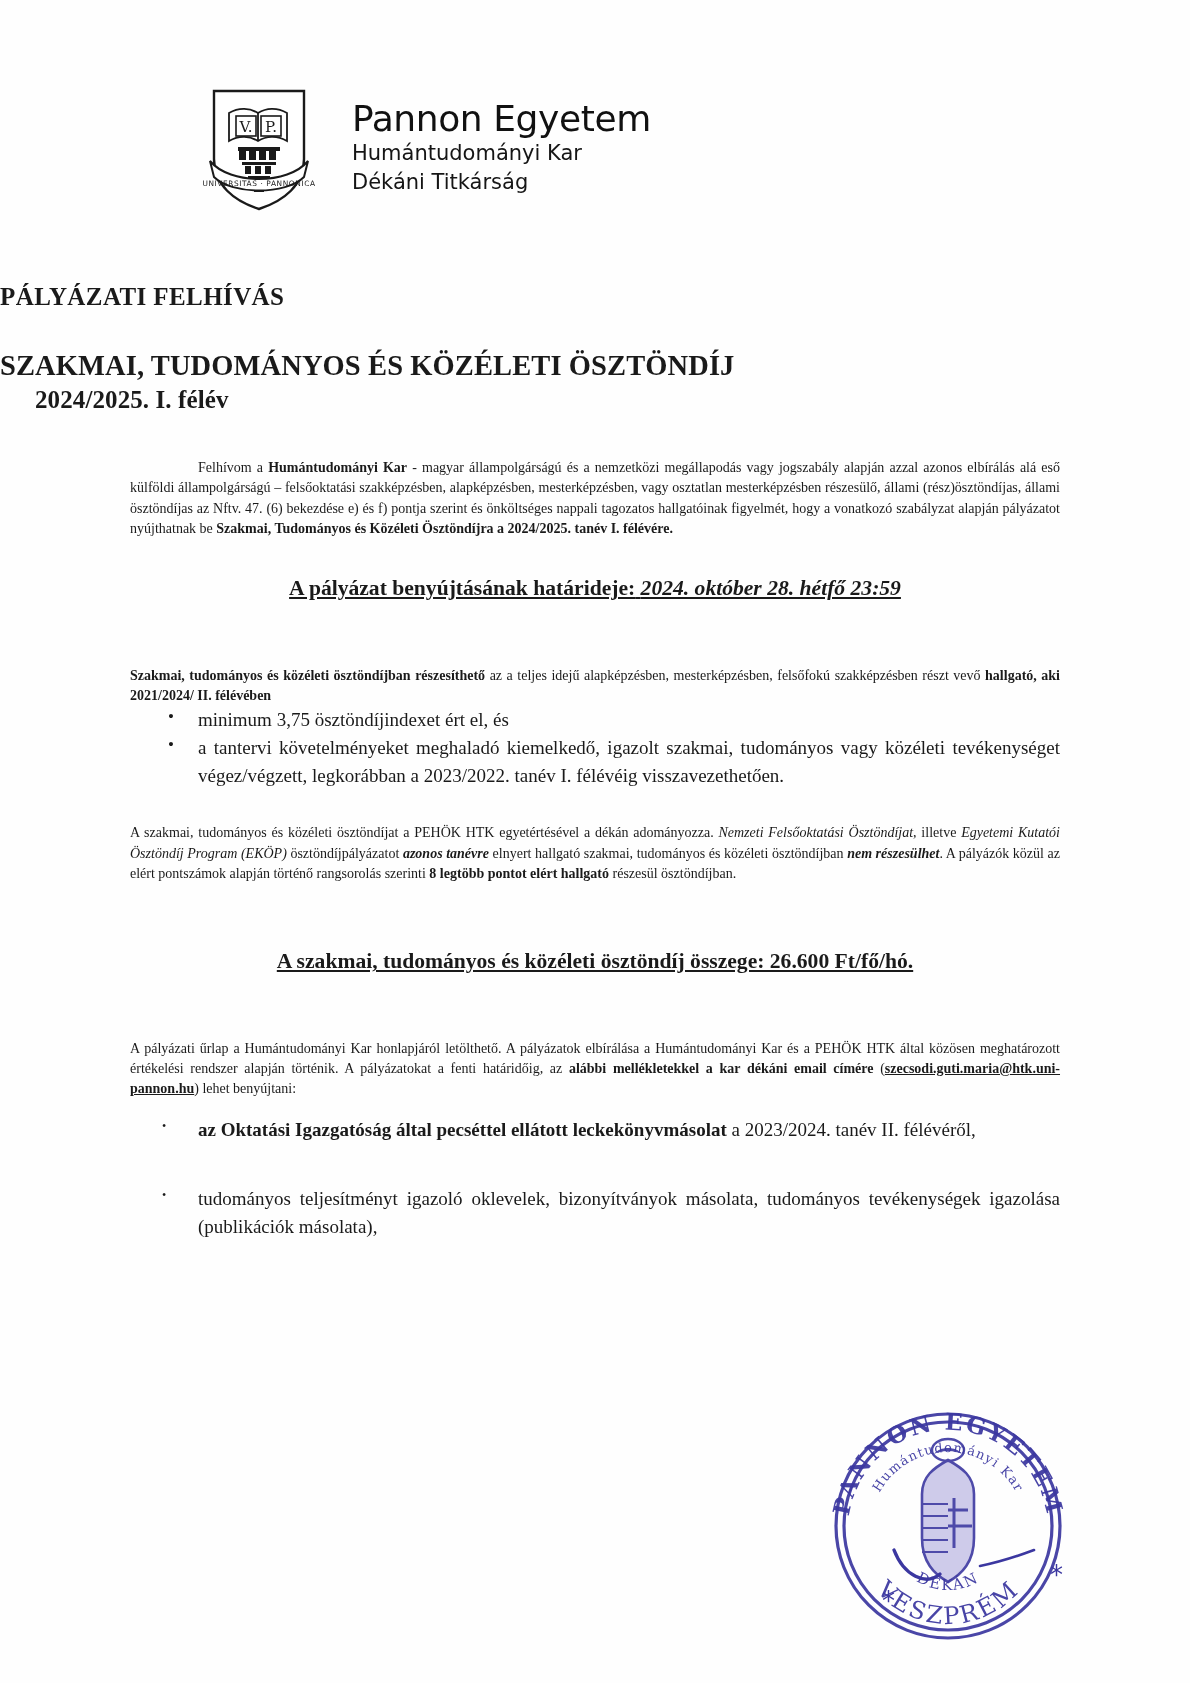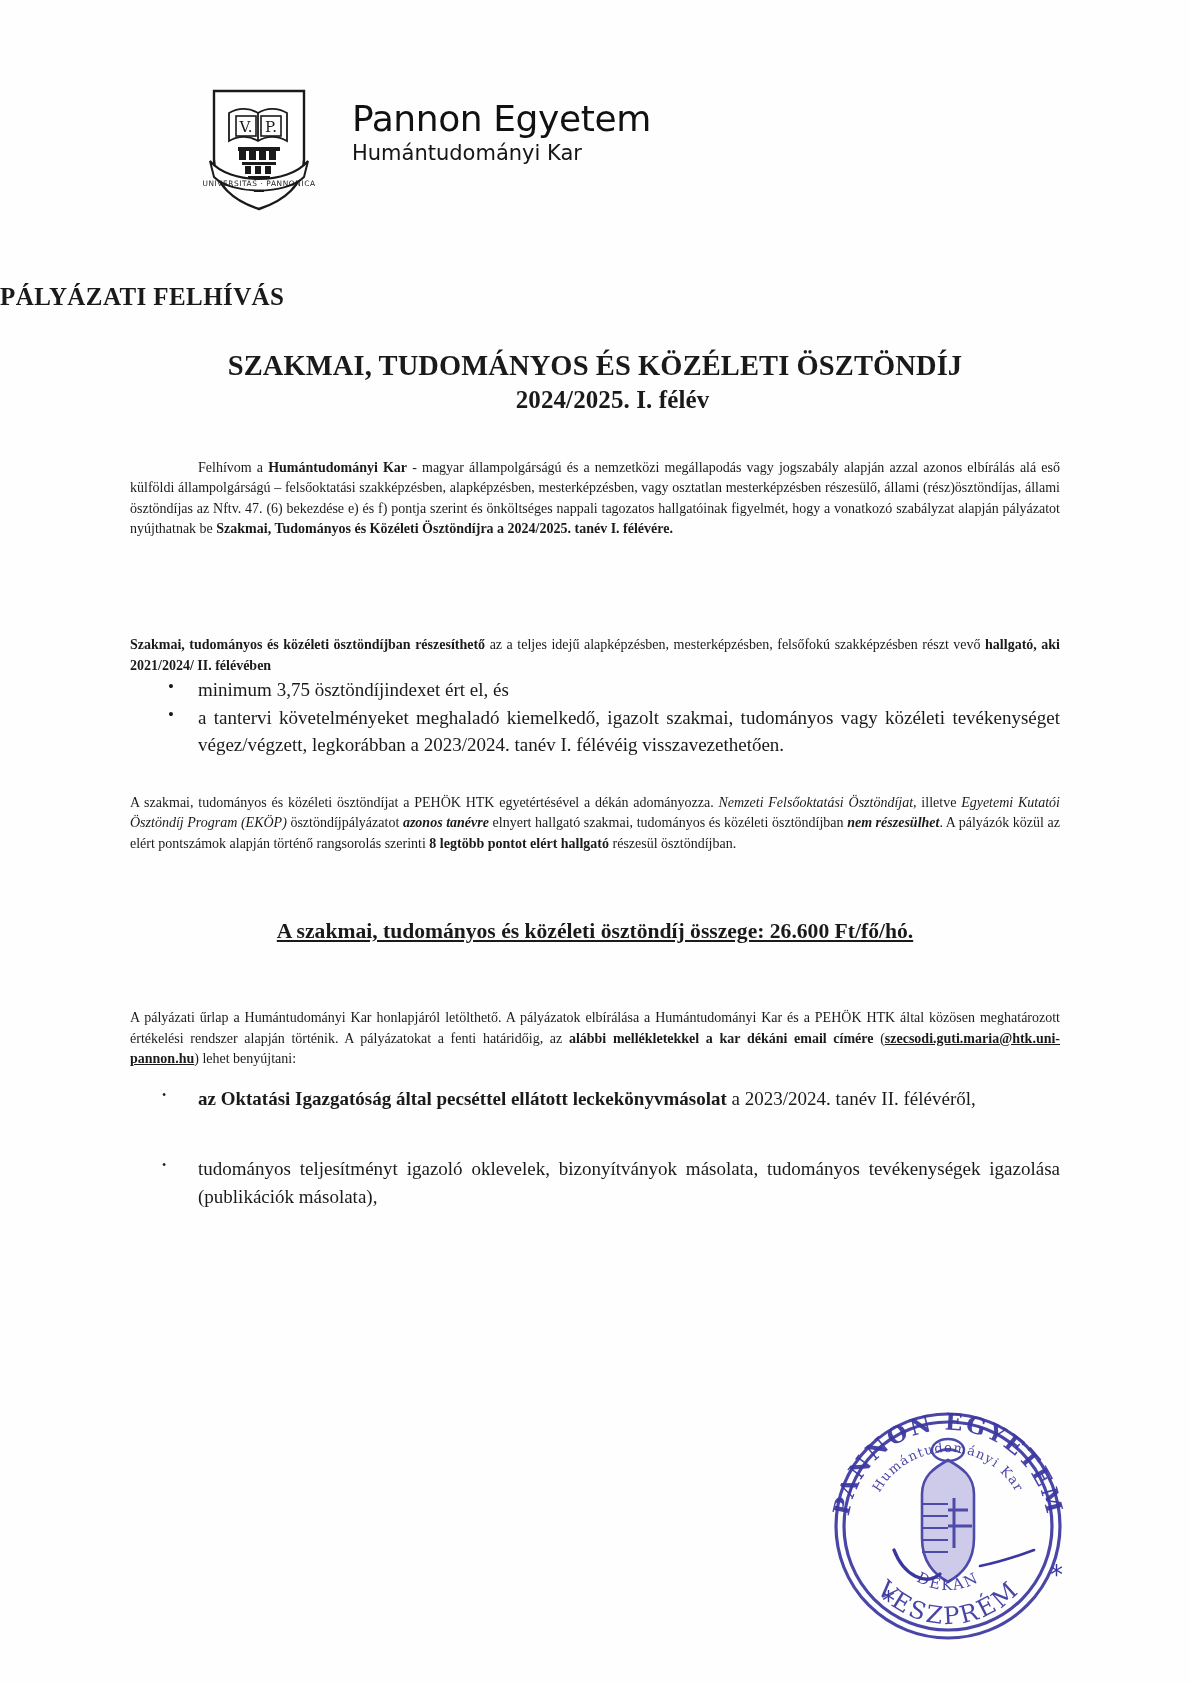--- a/index.html
+++ b/index.html
@@ -59,21 +59,21 @@
     top: 283px;
     font-size: 25px;
     font-weight: bold;
     letter-spacing: 0.4px;
   }
   .doc-subtitle {
     position: absolute;
     left: 0;
     right: 0;
     top: 348px;
-    text-align: center;
+    text-align: left;
     font-size: 28.5px;
     font-weight: bold;
     letter-spacing: 0.1px;
     line-height: 1.28;
   }
   .doc-subtitle .line2 {
     font-size: 25px;
     padding-left: 35px;
   }
 
@@ -184,43 +184,46 @@
           <rect x="54" y="95" width="10" height="12"></rect>
         </g>
 
         <path d="M10 76 C30 100 88 100 108 76 L104 92 C86 110 32 110 14 92 Z" fill="#ffffff" stroke="#1a1a1a" stroke-width="2"></path>
         <text x="59" y="101" font-family="DejaVu Sans, sans-serif" font-size="7.4" text-anchor="middle" fill="#1a1a1a" letter-spacing="0.6">· UNIVERSITAS · PANNONICA ·</text>
       </svg>
     </div>
     <div class="org-block">
       <div class="org-name">Pannon Egyetem</div>
       <div class="org-sub">Humántudományi Kar</div>
+      <div class="org-sub">Dékáni Titkárság</div>
     </div>
   </div>
 
   <div class="doc-title">PÁLYÁZATI FELHÍVÁS</div>
   <div class="doc-subtitle">
     <div>SZAKMAI, TUDOMÁNYOS ÉS KÖZÉLETI ÖSZTÖNDÍJ</div>
     <div class="line2">2024/2025. I. félév</div>
   </div>
 
   <div class="body-col">
 
     <p class="just indent"><span>Felhívom a </span><b>Humántudományi Kar</b><span> - magyar állampolgárságú és a nemzetközi megállapodás vagy jogszabály alapján azzal azonos elbírálás alá eső külföldi állampolgárságú – felsőoktatási szakképzésben, alapképzésben, mesterképzésben, vagy osztatlan mesterképzésben részesülő, állami (rész)ösztöndíjas, állami ösztöndíjas az Nftv. 47. (6) bekezdése e) és f) pontja szerint és önköltséges nappali tagozatos hallgatóinak figyelmét, hogy a vonatkozó szabályzat alapján pályázatot nyújthatnak be </span><b>Szakmai, Tudományos és Közéleti Ösztöndíjra a 2024/2025. tanév I. félévére.</b></p>
 
     <div class="gap-md"></div>
 
+    <div class="centered-underline"><span>A pályázat benyújtásának határideje:</span>
+      <span class="datepart">2024. október 28. hétfő 23:59</span></div>
 
     <div class="gap-xl"></div>
 
     <p class="just"><b>Szakmai, tudományos és közéleti ösztöndíjban részesíthető</b><span> az a teljes idejű alapképzésben, mesterképzésben, felsőfokú szakképzésben részt vevő </span><b>hallgató, aki 2021/2024/ II. félévében</b></p>
 
     <ul class="bullets">
       <li><span>minimum 3,75 ösztöndíjindexet ért el, és</span></li>
-      <li><span>a tantervi követelményeket meghaladó kiemelkedő, igazolt szakmai, tudományos vagy közéleti tevékenységet végez/végzett, legkorábban a 2023/2024. tanév I. félévéig visszavezethetően.</span></li>
+      <li><span>a tantervi követelményeket meghaladó kiemelkedő, igazolt szakmai, tudományos vagy közéleti tevékenységet végez/végzett, legkorábban a 2023/2022. tanév I. félévéig visszavezethetően.</span></li>
     </ul>
 
     <div class="gap-md"></div>
 
     <p class="just"><span>A szakmai, tudományos és közéleti ösztöndíjat a PEHÖK HTK egyetértésével a dékán adományozza. </span><i>Nemzeti Felsőoktatási Ösztöndíjat</i><span>, illetve </span><i>Egyetemi Kutatói Ösztöndíj Program (EKÖP)</i><span> ösztöndíjpályázatot </span><span class="bi">azonos tanévre</span><span> elnyert hallgató szakmai, tudományos és közéleti ösztöndíjban </span><span class="bi">nem részesülhet</span><span>. A pályázók közül az elért pontszámok alapján történő rangsorolás szerinti </span><b>8 legtöbb pontot elért hallgató</b><span> részesül ösztöndíjban.</span></p>
 
     <div class="gap-xl"></div>
 
     <div class="centered-underline">A szakmai, tudományos és közéleti ösztöndíj összege: 26.600 Ft/fő/hó.</div>
 

